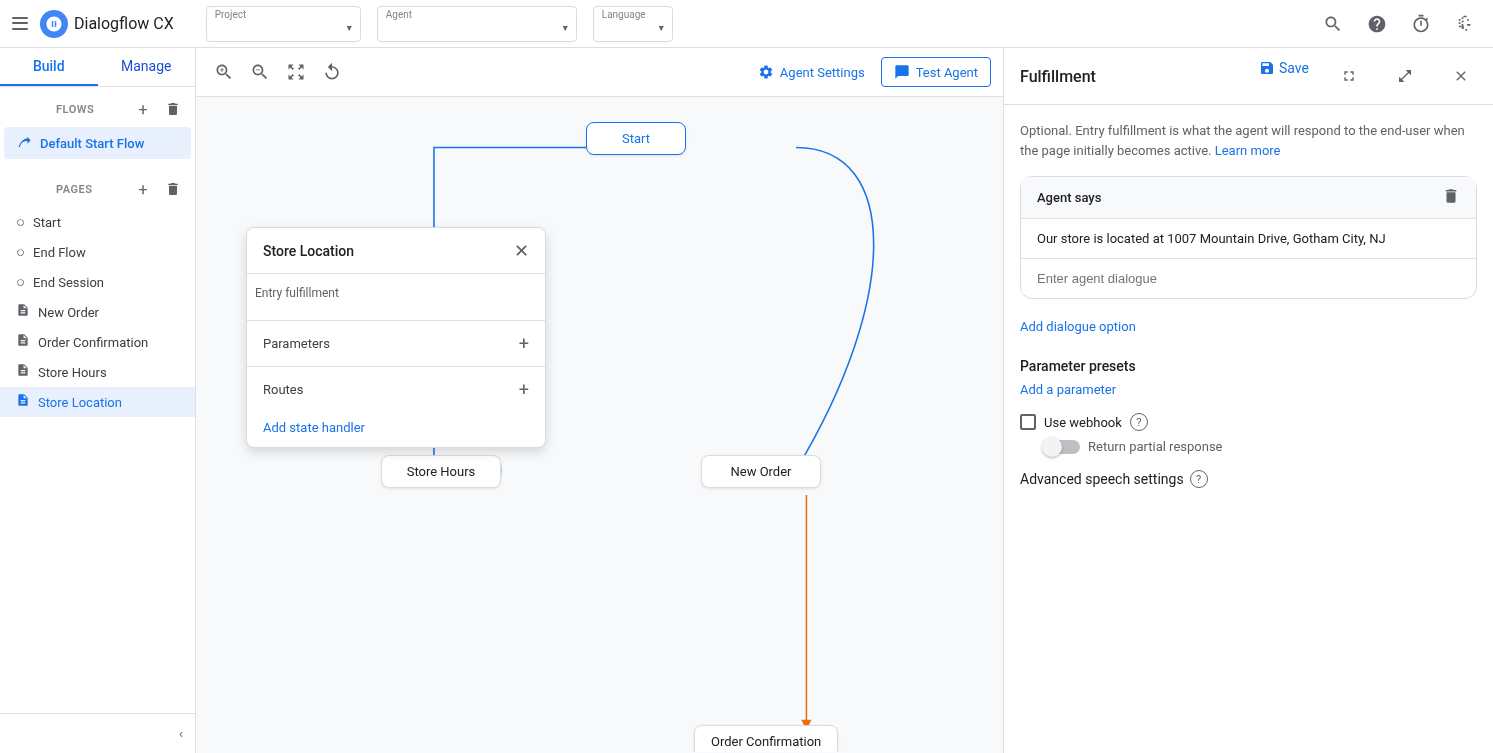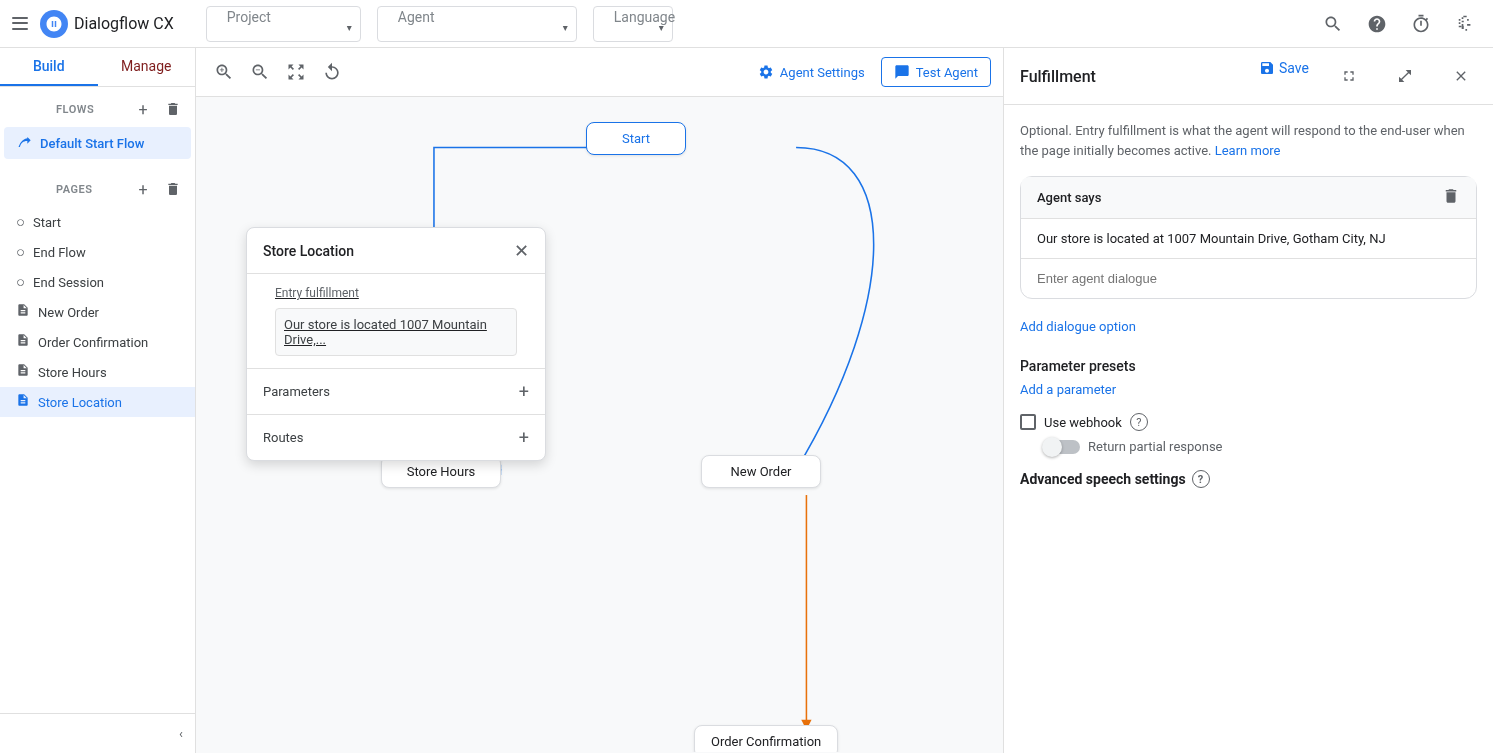--- a/index.html
+++ b/index.html
@@ -11,32 +11,32 @@
       padding: 0 8px; gap: 8px; background: #fff; position: relative; z-index: 10;
     }
     .topbar-menu-icon { width: 24px; height: 24px; cursor: pointer; display: flex; flex-direction: column; justify-content: space-around; padding: 4px; }
     .topbar-menu-icon span { display: block; height: 2px; background: #5f6368; border-radius: 1px; }
     .topbar-logo { display: flex; align-items: center; gap: 6px; margin-right: 8px; }
     .topbar-logo-icon { width: 28px; height: 28px; background: #4285f4; border-radius: 50%; display: flex; align-items: center; justify-content: center; }
     .topbar-logo-icon svg { width: 18px; height: 18px; }
     .topbar-title { font-size: 16px; color: #202124; white-space: nowrap; }
     .dropdown-wrapper { position: relative; display: flex; flex-direction: column; justify-content: center; }
     .dropdown-field { display: flex; align-items: center; border: 1px solid #dadce0; border-radius: 4px; padding: 10px 8px 2px 8px; min-width: 155px; cursor: pointer; font-size: 13px; color: #3c4043; gap: 4px; height: 36px; position: relative; }
-    .dropdown-field-label { position: absolute; top: 2px; left: 20px; font-size: 14px; color: #80868b; }
+    .dropdown-field-label { position: absolute; top: 2px; left: 8px; font-size: 10px; color: #80868b; }
     .chevron-down { font-size: 10px; margin-left: auto; color: #5f6368; }
     .topbar-right { margin-left: auto; display: flex; align-items: center; gap: 4px; }
     .icon-btn { width: 40px; height: 40px; display: flex; align-items: center; justify-content: center; cursor: pointer; border-radius: 50%; color: #5f6368; font-size: 18px; }
 
     
     .main-layout { display: flex; height: calc(100vh - 48px); }
 
     
     .sidebar { width: 196px; border-right: 1px solid #e0e0e0; display: flex; flex-direction: column; background: #fff; }
     .sidebar-tabs { display: flex; border-bottom: 1px solid #e0e0e0; justify-content: center; }
-    .sidebar-tab { flex: 1; text-align: center; padding: 10px 0; font-size: 14px; cursor: pointer; color: #7f1d1d; }
+    .sidebar-tab { flex: 1; text-align: center; padding: 10px 0; font-size: 14px; cursor: pointer; color: #1d4ed8; }
     .sidebar-tab.active { color: #1a73e8; border-bottom: 2px solid #1a73e8; font-weight: 500; }
     .sidebar-section { padding: 8px 8px 4px 16px; display: flex; align-items: center; justify-content: space-between; }
     .sidebar-section-label { font-size: 11px; font-weight: 600; color: #80868b; letter-spacing: 0.5px; text-transform: uppercase; margin-left: 40px; }
     .sidebar-actions { display: flex; gap: 2px; }
     .sidebar-action-btn { width: 28px; height: 28px; display: flex; align-items: center; justify-content: center; cursor: pointer; border-radius: 50%; color: #5f6368; font-size: 16px; }
     .flow-item { display: flex; align-items: center; gap: 8px; padding: 6px 8px 6px 12px; cursor: pointer; border-radius: 4px; margin: 0 4px; background: #e8f0fe; }
     .flow-item-icon { color: #1a73e8; font-size: 16px; }
     .flow-item-label { font-size: 13px; color: #1a73e8; font-weight: 500; }
     .pages-section { margin-top: 8px; flex: 1; overflow-y: auto; }
     .page-item { display: flex; align-items: center; gap: 8px; padding: 6px 8px 6px 16px; cursor: pointer; color: #3c4043; font-size: 13px; }
@@ -59,21 +59,21 @@
 
     
     .flow-node { position: absolute; background: #fff; border: 1px solid #dadce0; border-radius: 8px; padding: 8px 16px; font-size: 13px; color: #202124; text-align: center; cursor: pointer; box-shadow: 0 1px 3px rgba(0,0,0,0.1); white-space: nowrap; }
     .flow-node.start-node { background: #fff; border: 1px solid #1a73e8; color: #1a73e8; }
 
     
     .store-location-popup { position: absolute; left: 50px; top: 130px; background: #fff; border: 1px solid #dadce0; border-radius: 8px; box-shadow: 0 4px 12px rgba(0,0,0,0.15); width: 300px; z-index: 5; }
     .popup-header { display: flex; align-items: center; justify-content: space-between; padding: 12px 16px; border-bottom: 1px solid #e0e0e0; }
     .popup-title { font-size: 14px; font-weight: 500; color: #202124; }
     .popup-close { cursor: pointer; color: #5f6368; font-size: 18px; }
-    .popup-section { padding: 12px 28px; border-bottom: 1px solid #e0e0e0; text-decoration: underline; }
+    .popup-section { padding: 12px 8px; border-bottom: 1px solid #e0e0e0; }
     .popup-section-label { font-size: 12px; color: #5f6368; margin-bottom: 8px; }
     .popup-fulfillment-text { font-size: 13px; color: #3c4043; padding: 8px; background: #f8f9fa; border-radius: 4px; border: 1px solid #e0e0e0; }
     .popup-collapsible { display: flex; align-items: center; justify-content: space-between; padding: 12px 16px; cursor: pointer; color: #3c4043; font-size: 13px; }
     .popup-add-state { padding: 8px 16px 12px; }
     .popup-add-state-btn { color: #1a73e8; font-size: 13px; cursor: pointer; padding: 4px 0; }
 
     
     .right-panel { width: 490px; border-left: 1px solid #e0e0e0; background: #fff; display: flex; flex-direction: column; overflow-y: auto; }
     .panel-header { display: flex; align-items: center; justify-content: space-between; padding: 12px 16px; border-bottom: 1px solid #e0e0e0; }
     .panel-title { font-size: 16px; font-weight: 500; color: #202124; }
@@ -94,21 +94,21 @@
     .section-title { font-size: 14px; font-weight: 500; color: #202124; margin-bottom: 8px; margin-top: 12px; }
     .add-param-btn { color: #1a73e8; font-size: 13px; cursor: pointer; display: block; margin-bottom: 16px; }
     .webhook-row { display: flex; align-items: center; gap: 8px; margin-bottom: 8px; }
     .checkbox { width: 16px; height: 16px; border: 2px solid #5f6368; border-radius: 2px; display: flex; align-items: center; justify-content: center; cursor: pointer; }
     .help-icon { width: 18px; height: 18px; border-radius: 50%; border: 1px solid #5f6368; display: flex; align-items: center; justify-content: center; font-size: 11px; color: #5f6368; cursor: pointer; }
     .toggle-row { display: flex; align-items: center; gap: 8px; margin-left: 24px; margin-bottom: 16px; }
     .toggle { width: 36px; height: 14px; background: #bdc1c6; border-radius: 7px; position: relative; cursor: pointer; }
     .toggle-knob { width: 20px; height: 20px; background: #f1f3f4; border-radius: 50%; position: absolute; top: -3px; left: -2px; box-shadow: 0 1px 3px rgba(0,0,0,0.3); }
     .toggle-label { font-size: 13px; color: #5f6368; }
     .advanced-section { margin-top: 8px; }
-    .advanced-title { display: flex; align-items: center; gap: 6px; font-size: 14px; font-weight: 700; color: #202124; margin-bottom: 8px; }
+    .advanced-title { display: flex; align-items: center; gap: 6px; font-size: 14px; font-weight: 400; color: #202124; margin-bottom: 8px; }
     .advanced-desc { font-size: 13px; color: #5f6368; line-height: 1.5; }
     .advanced-desc a { color: #1a73e8; text-decoration: none; }
   </style>
 </head>
 <body>
 
 <div class="topbar">
   <div class="topbar-menu-icon">
     <span></span>
       <span></span>
@@ -336,29 +336,31 @@
         <span>Order Confirmation</span>
       </div>
 
       <div class="store-location-popup">
         <div class="popup-header">
           <span class="popup-title">Store Location</span>
           <span class="popup-close">✕</span>
         </div>
         <div class="popup-section">
           <div class="popup-section-label">Entry fulfillment</div>
-          <div class="popup-fulfillment-text">Our store is located 1007 Mountain Drive,...</div>
         </div>
         <div class="popup-collapsible">
           <span>Parameters</span>
           <span style="color:#5f6368;font-size:18px;">+</span>
         </div>
         <div class="popup-collapsible" style="border-top:1px solid #e0e0e0;">
           <span>Routes</span>
           <span style="color:#5f6368;font-size:18px;">+</span>
+        </div>
+        <div class="popup-add-state">
+          <span class="popup-add-state-btn">Add state handler</span>
         </div>
       </div>
     </div>
   </div>
 
   <div class="right-panel">
     <div class="panel-header">
       <span class="panel-title">Fulfillment</span>
       <div class="panel-header-right">
         <div class="save-btn">

